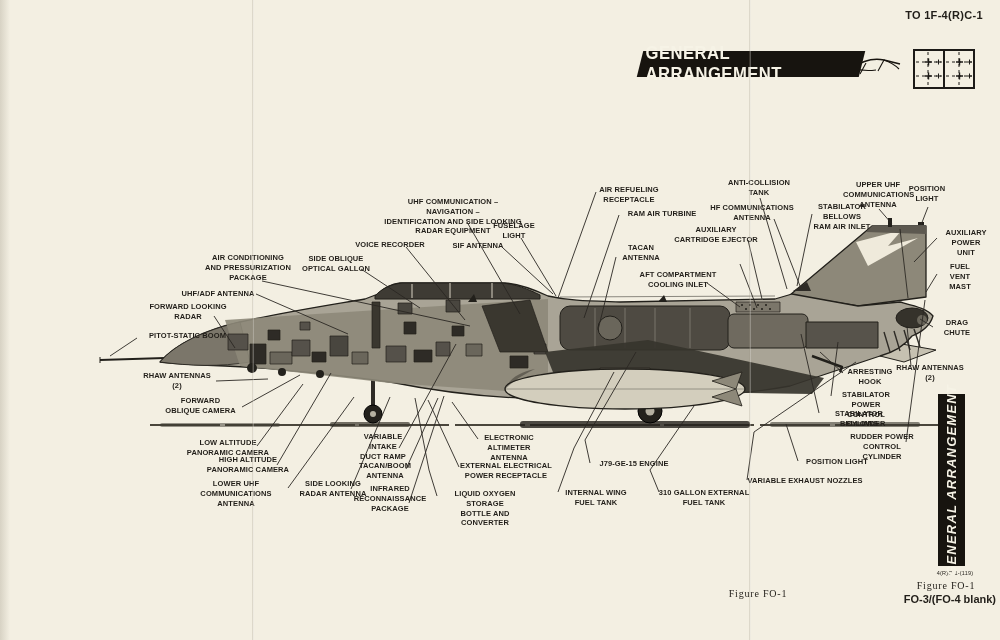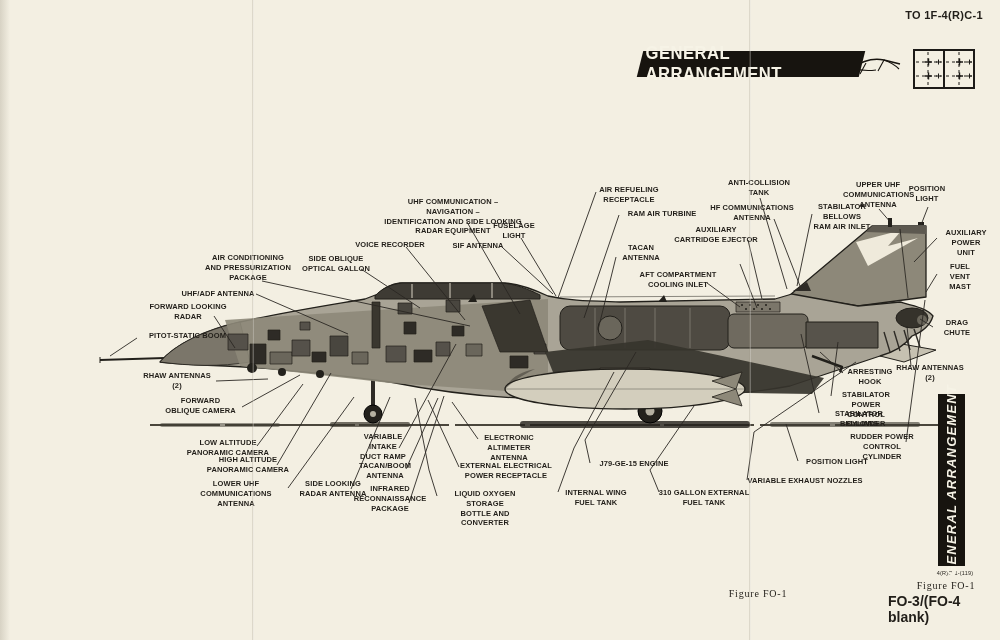--- a/index.html
+++ b/index.html
@@ -18,22 +18,22 @@
        transform:skewX(-14deg);z-index:6;}
   #banner-text{position:absolute;left:640px;top:51px;width:222px;height:26px;z-index:6;
        display:flex;align-items:center;justify-content:center;color:#f6f3e6;
        font-weight:bold;font-size:17.5px;letter-spacing:.5px;transform:scaleX(.95);}
   #side-tab{position:absolute;left:938px;top:394px;width:27px;height:172px;background:#17140f;z-index:6;
        display:flex;align-items:center;justify-content:center;}
   #side-tab span{writing-mode:vertical-rl;transform:rotate(180deg);color:#f6f3e6;
        font-weight:bold;font-style:italic;font-size:13px;letter-spacing:1.2px;white-space:nowrap;}
   .caption-serif{position:absolute;font-family:Liberation Serif, serif;font-size:10px;
        letter-spacing:.8px;z-index:5;}
-  #page-number{position:absolute;left:888px;top:593px;width:108px;text-align:left;
-       font-weight:bold;font-size:14px;z-index:5;}
+  #page-number{position:absolute;left:888px;top:593px;width:108px;text-align:right;
+       font-weight:bold;font-size:11px;z-index:5;}
   #plate-code{position:absolute;left:924px;top:570px;width:62px;text-align:center;
        font-size:5.5px;letter-spacing:.2px;z-index:5;}
   svg{position:absolute;left:0;top:0;z-index:2;}
   #grid-icon{position:absolute;left:913px;top:49px;z-index:6;}
 </style>
 </head>
 <body>
 
 <div id="page">
 

